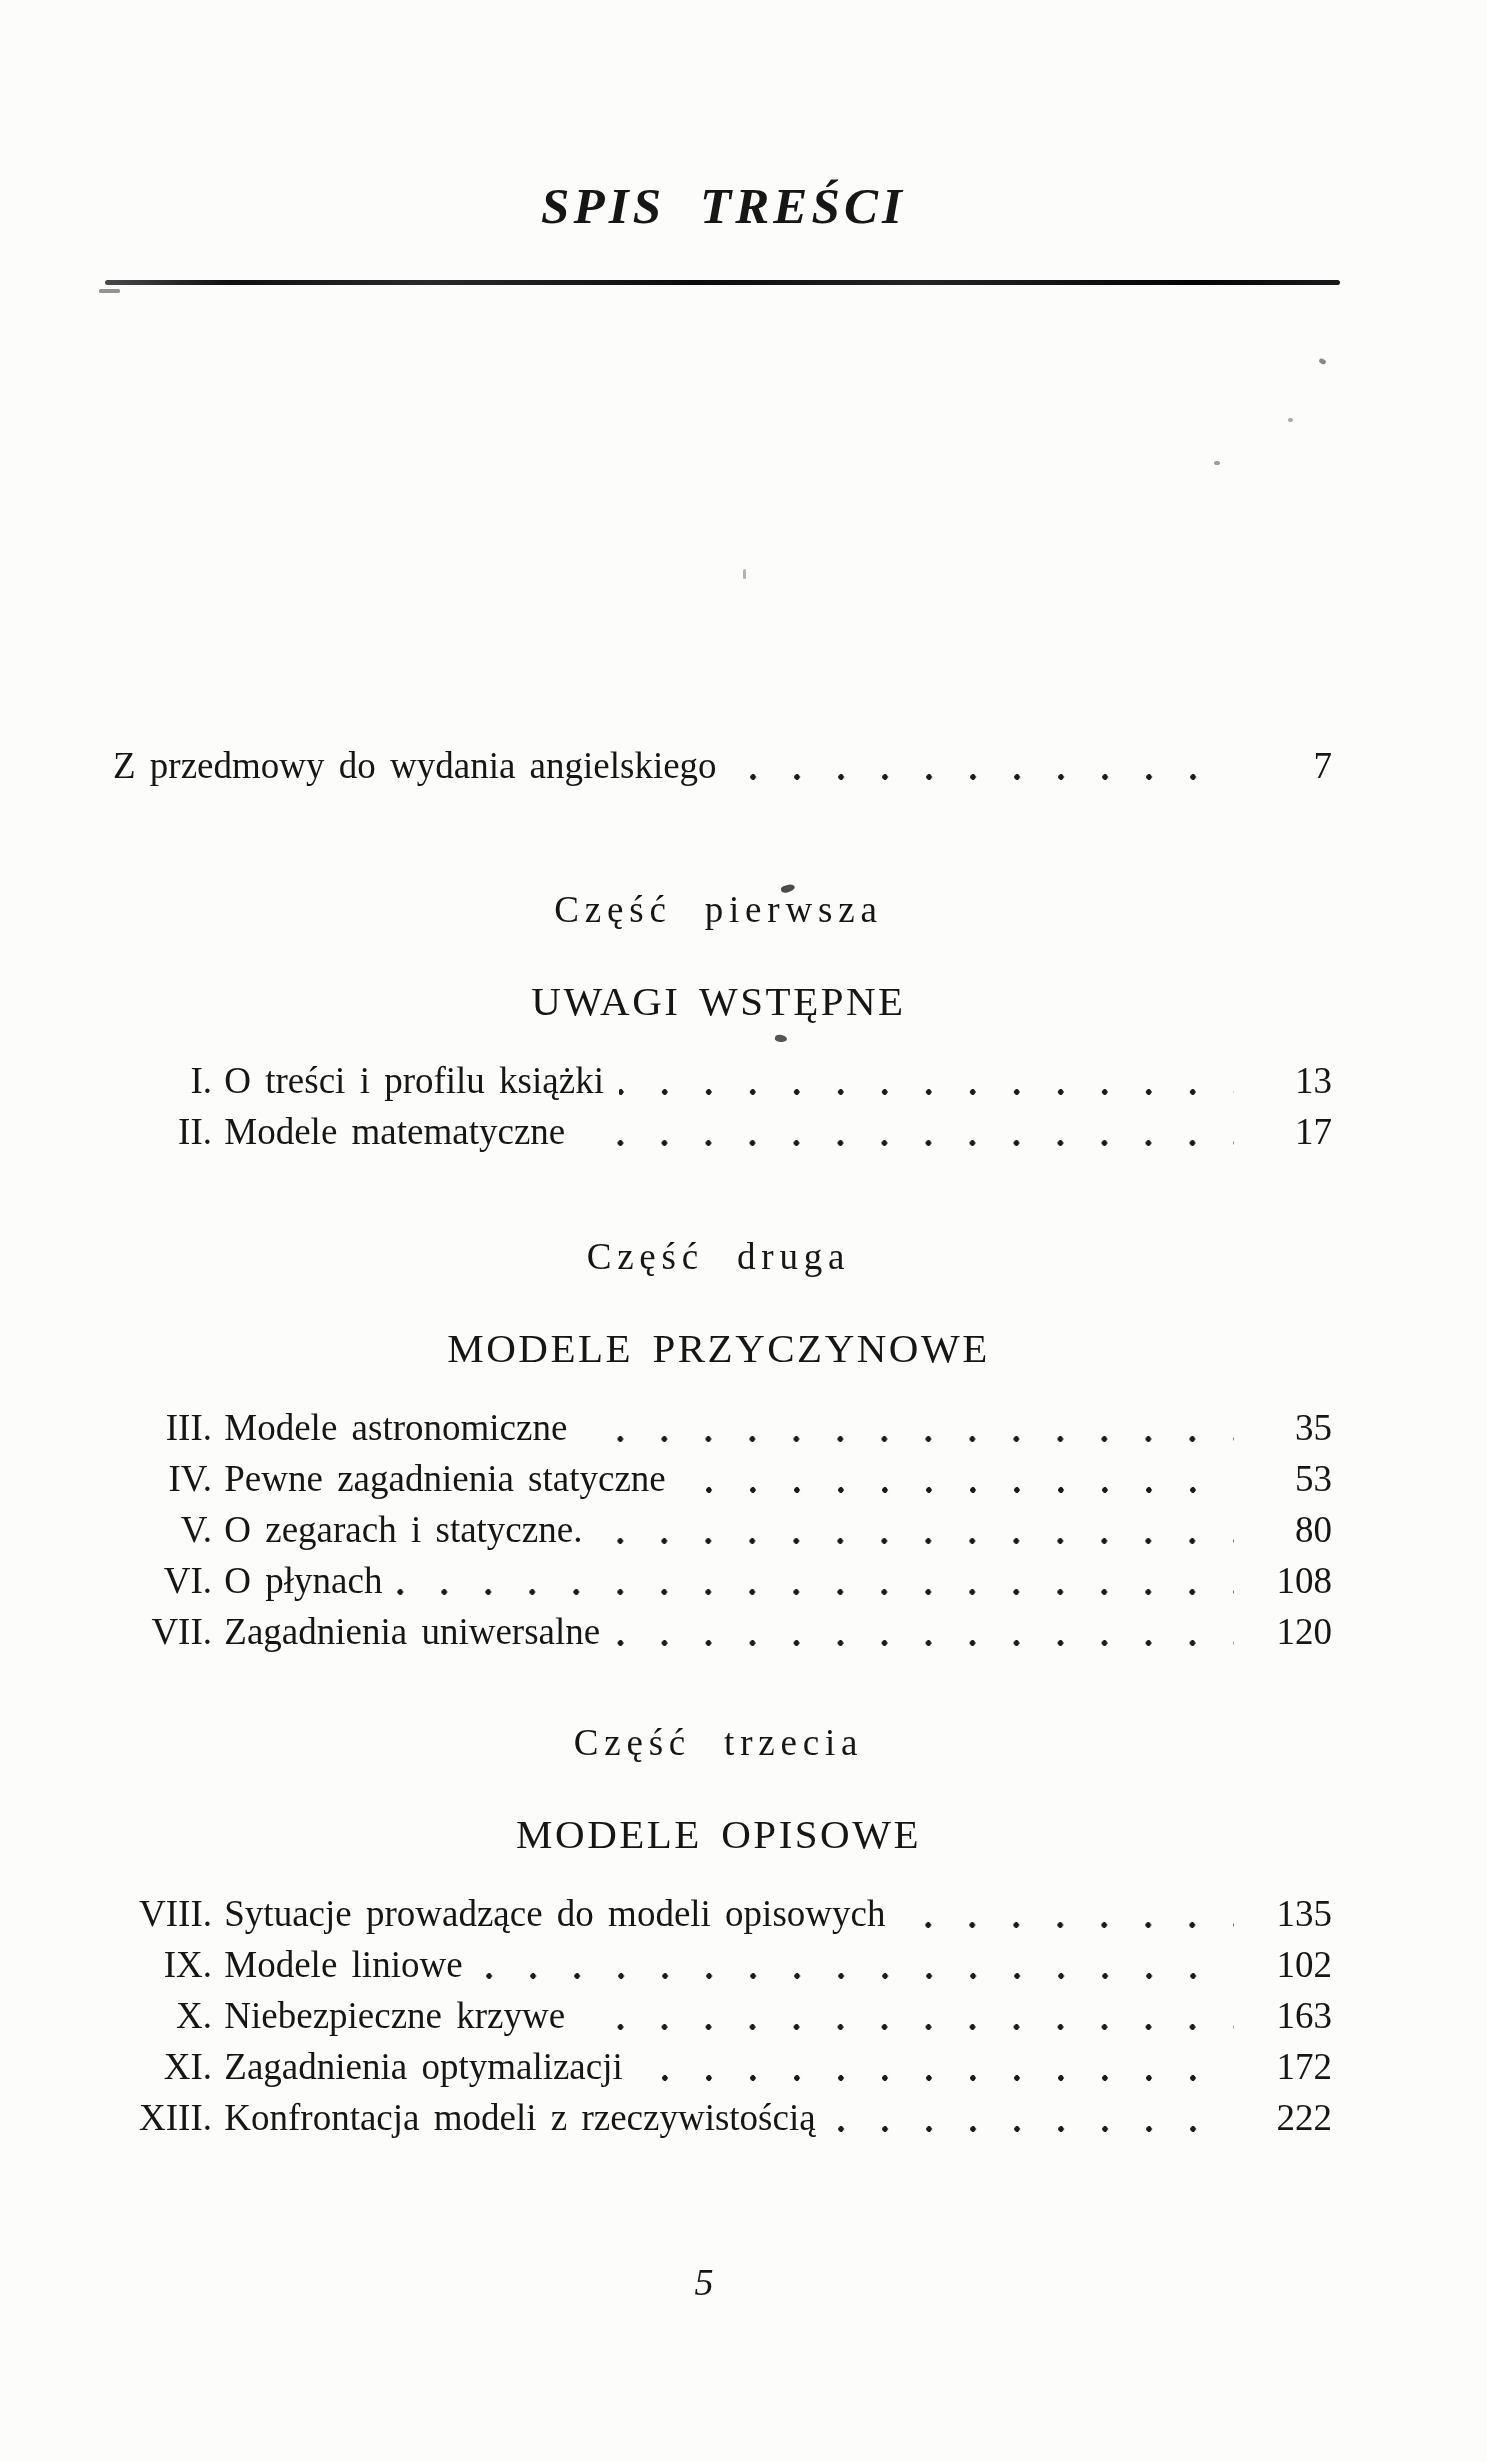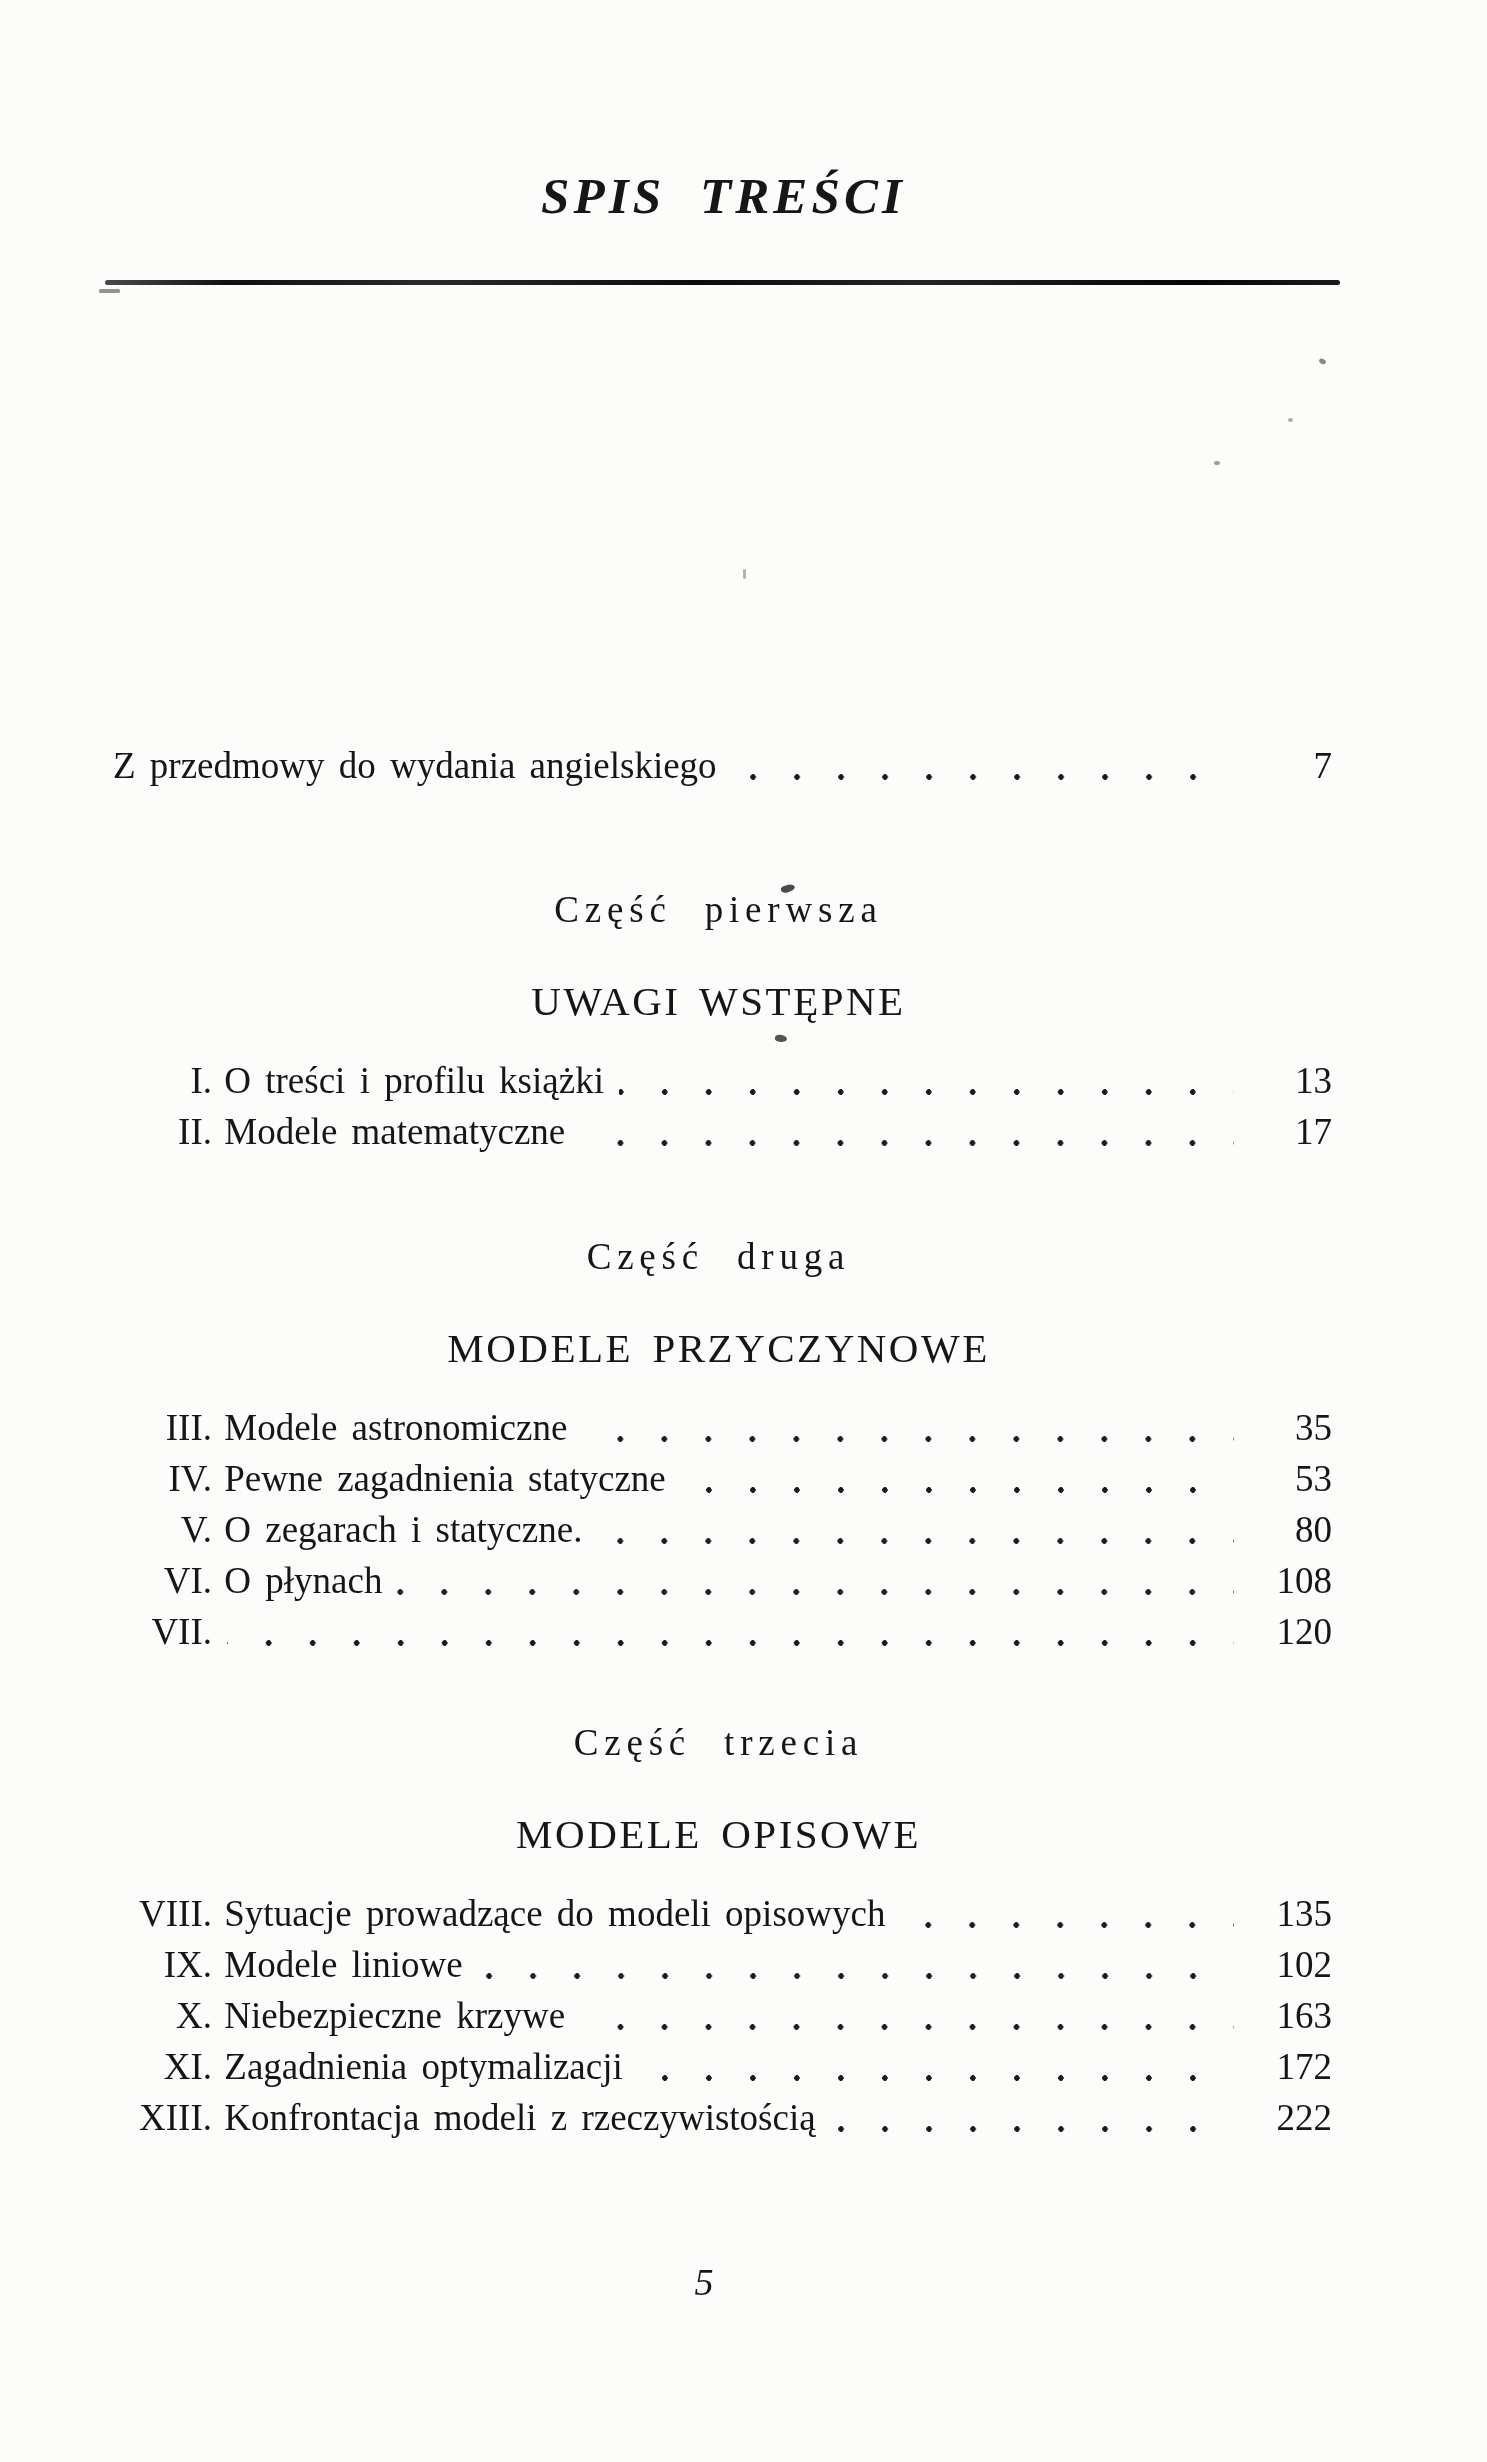--- a/index.html
+++ b/index.html
@@ -9,21 +9,21 @@
     height: 2462px;
     background: #fcfcfa;
     color: #161616;
     font-family: "Liberation Serif", "DejaVu Serif", serif;
     overflow: hidden;
   }
 
   
   .doc-title {
     position: absolute;
-    top: 171px; left: 0;
+    top: 181px; left: 0;
     width: 1447px;
     text-align: center;
     font-style: italic;
     font-weight: bold;
     font-size: 51px;
     letter-spacing: 4.1px;
     word-spacing: 18px;
     line-height: 1;
   }
 
@@ -187,20 +187,21 @@
     <span class="toc-page">80</span>
   </div>
           <div class="toc-row">
     <span class="toc-num">VI.</span>
     <span class="toc-label">O płynach</span>
     <span class="toc-leader"></span>
     <span class="toc-page">108</span>
   </div>
           <div class="toc-row">
     <span class="toc-num">VII.</span>
+    <span class="toc-label">Zagadnienia uniwersalne</span>
     <span class="toc-leader"></span>
     <span class="toc-page">120</span>
   </div>
         </div>
   </div>
       <div class="toc-section section-2">
     <div class="part-label">Część trzecia</div>
     <div class="part-title">MODELE OPISOWE</div>
     <div class="entries">
           <div class="toc-row">

